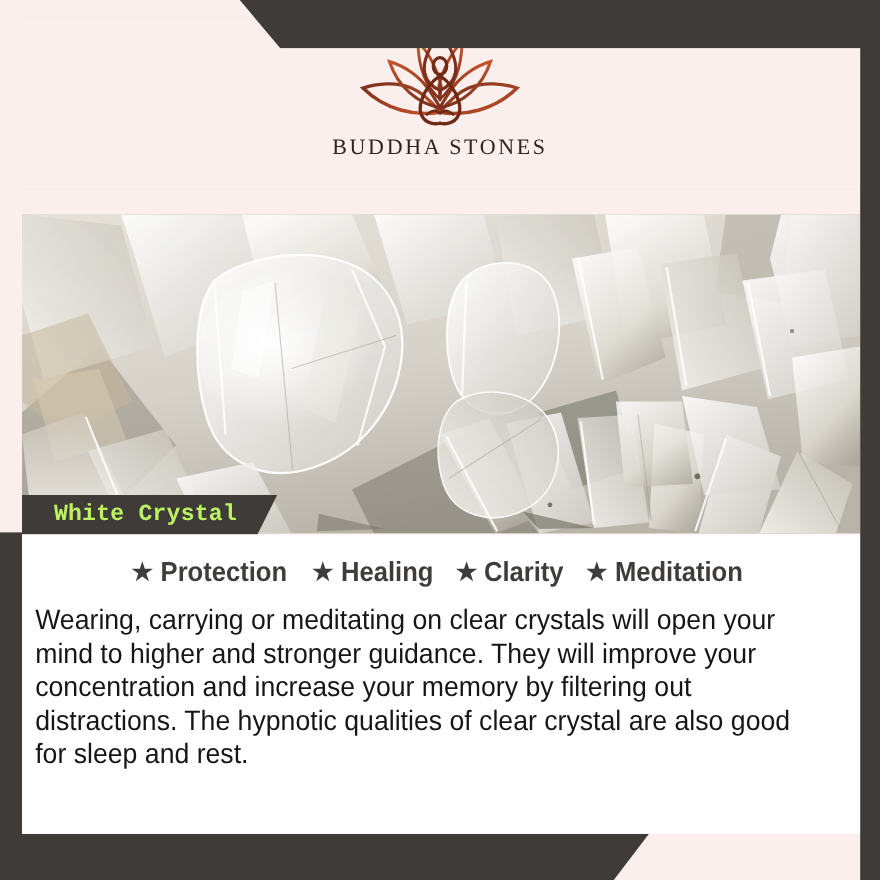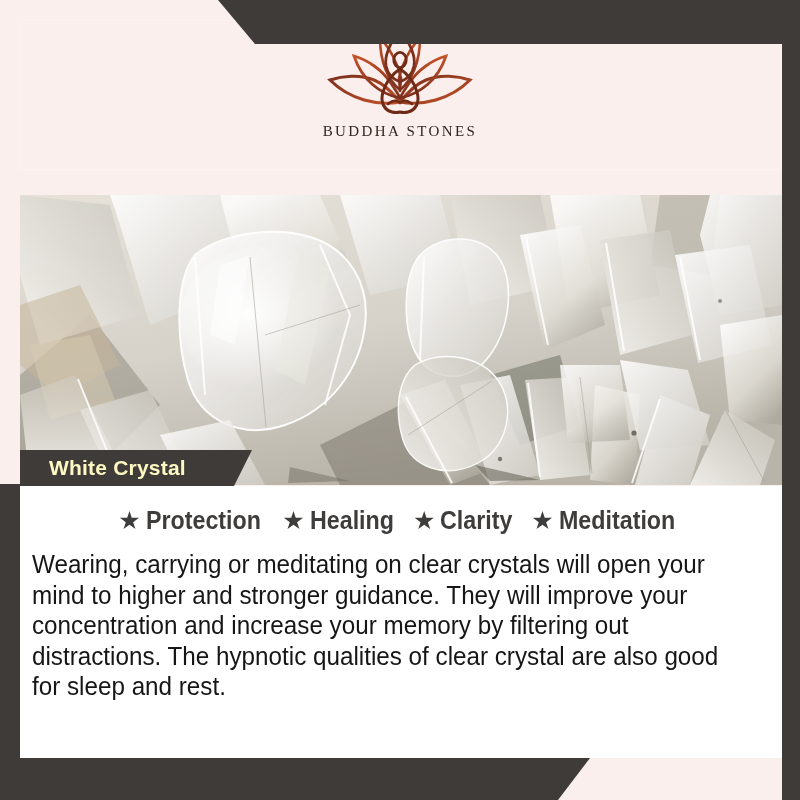--- a/index.html
+++ b/index.html
@@ -74,21 +74,21 @@
     text-align: center;
   }
   .logo-mark {
     display: block;
     margin: 0 auto;
   }
   .brand-name {
     display: block;
     margin-top: 3px;
     font-family: "Liberation Serif", serif;
-    font-size: 15px;
+    font-size: 20px;
     letter-spacing: 2.4px;
     color: #2f2520;
     text-align: center;
   }
 
   
   .title-plaque {
     position: absolute;
     left: 167px; top: 140px;
     width: 466px; height: 52px;
@@ -124,22 +124,22 @@
     left: 20px; top: 450px;
     width: 232px; height: 36px;
     background: #3e3b38;
     clip-path: polygon(0 0, 232px 0, 214px 36px, 0 36px);
     z-index: 4;
     display: flex;
     align-items: center;
   }
   .photo-label-text {
     margin-left: 29px;
-    color: #fef9c3;
-    font-family: Liberation Sans, sans-serif;
+    color: #bef264;
+    font-family: Liberation Mono, monospace;
     font-weight: bold;
     font-size: 21px;
     letter-spacing: 0.2px;
   }
 
   
   .body-panel {
     position: absolute;
     left: 20px; top: 486px;
     width: 762px; height: 272px;

